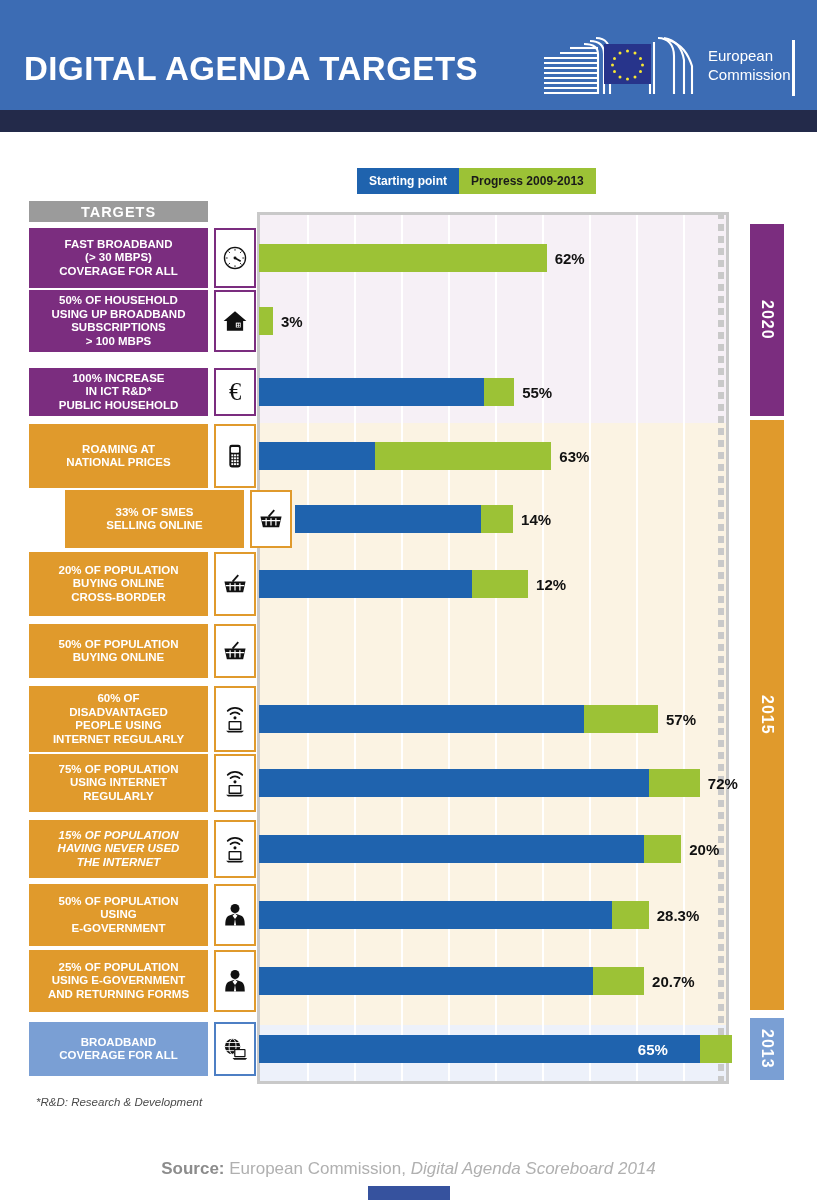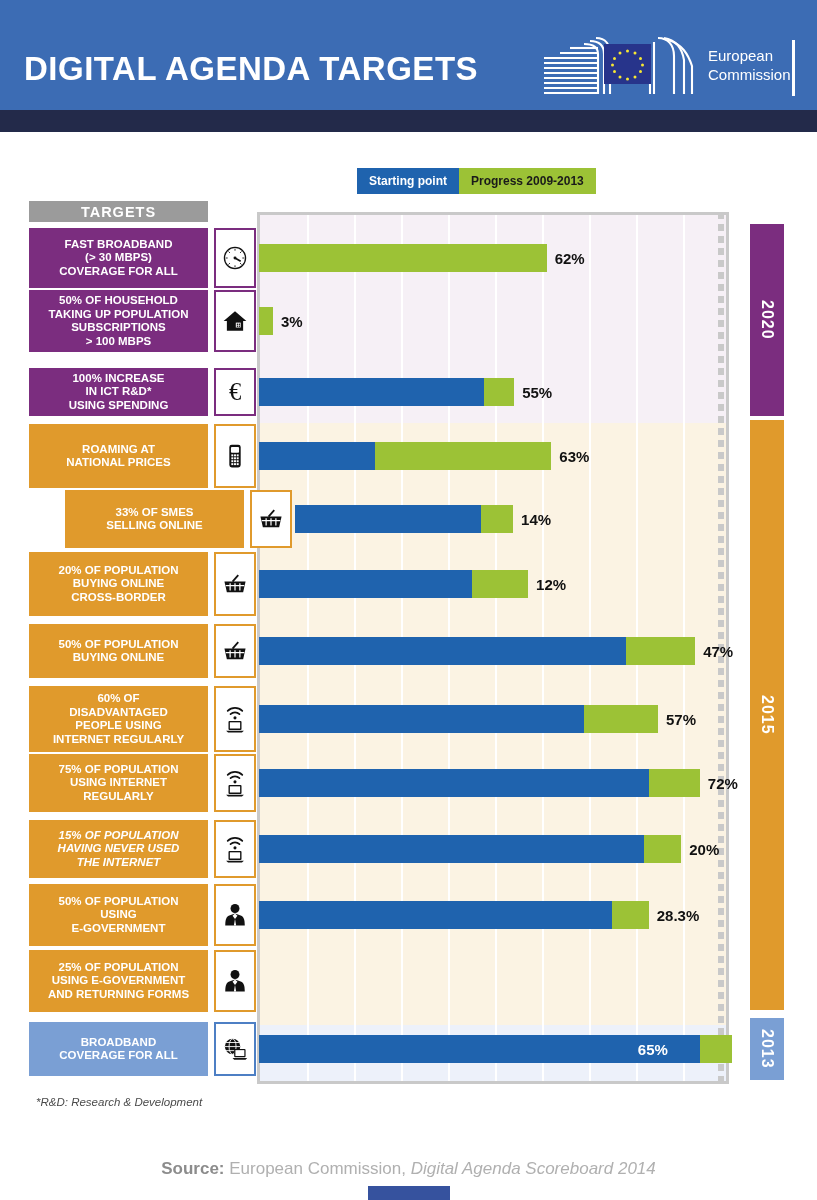--- a/index.html
+++ b/index.html
@@ -230,21 +230,21 @@
         </svg>
       </div>
       <div class="bar-track" style="height: 60px; width: 468px;">
         <div class="bar bar-green" style="left: 0px; width: 287.68px;"></div>
         <div class="bar-value" style="left: 295.68px;">62%</div>
       </div>
     </div>
     <div class="row" style="top: 290px; height: 62px;">
       <div class="label-box c-purple" style="height: 62px;">
         <div>50% OF HOUSEHOLD</div>
-        <div>TAKING UP POPULATION</div>
+        <div>USING UP BROADBAND</div>
         <div>SUBSCRIPTIONS</div>
         <div>&gt; 100 MBPS</div>
       </div>
       <div class="icon-box b-purple" style="height: 62px;">
         <svg width="26" height="26" viewBox="0 0 32 32" fill="#111">
           <path d="M16 4 L30 16 h-4 v12 H6 V16 H2 Z"></path>
           <rect x="17" y="18" width="6" height="6" fill="#fff"></rect>
           <rect x="18.2" y="19.2" width="1.6" height="1.6" fill="#111"></rect>
           <rect x="20.6" y="19.2" width="1.6" height="1.6" fill="#111"></rect>
           <rect x="18.2" y="21.6" width="1.6" height="1.6" fill="#111"></rect>
@@ -253,21 +253,21 @@
       </div>
       <div class="bar-track" style="height: 62px; width: 468px;">
         <div class="bar bar-green" style="left: 0px; width: 13.92px;"></div>
         <div class="bar-value" style="left: 21.92px;">3%</div>
       </div>
     </div>
     <div class="row" style="top: 368px; height: 48px;">
       <div class="label-box c-purple" style="height: 48px;">
         <div>100% INCREASE</div>
         <div>IN ICT R&amp;D*</div>
-        <div>USING SPENDING</div>
+        <div>PUBLIC HOUSEHOLD</div>
       </div>
       <div class="icon-box b-purple" style="height: 48px;">
         <svg width="28" height="28" viewBox="0 0 32 32">
           <text x="16" y="25" font-size="28" font-family="Liberation Serif, serif" text-anchor="middle" fill="#111">€</text>
         </svg>
       </div>
       <div class="bar-track" style="height: 48px; width: 468px;">
         <div class="bar bar-blue" style="width: 225.04px;"></div>
         <div class="bar bar-green" style="left: 225.04px; width: 30.16px;"></div>
         <div class="bar-value" style="left: 263.2px;">55%</div>
@@ -361,25 +361,20 @@
           <path d="M20 5 L13 13" stroke="#111" stroke-width="2.2" fill="none"></path>
           <path d="M3 13 h26 l-3 13 H6 Z"></path>
           <g stroke="#fff" stroke-width="1.5">
             <path d="M10 15 v9"></path>
             <path d="M16 15 v9"></path>
             <path d="M22 15 v9"></path>
             <path d="M4.6 18 h22.8"></path>
           </g>
         </svg>
       </div>
-      <div class="bar-track" style="height: 54px; width: 468px;">
-        <div class="bar bar-blue" style="width: 366.56px;"></div>
-        <div class="bar bar-green" style="left: 366.56px; width: 69.6px;"></div>
-        <div class="bar-value" style="left: 444.16px;">47%</div>
-      </div>
     </div>
     <div class="row" style="top: 686px; height: 66px;">
       <div class="label-box c-orange" style="height: 66px;">
         <div>60% OF</div>
         <div>DISADVANTAGED</div>
         <div>PEOPLE USING</div>
         <div>INTERNET REGULARLY</div>
       </div>
       <div class="icon-box b-orange" style="height: 66px;">
         <svg width="26" height="28" viewBox="0 0 32 34" fill="#111">
@@ -474,20 +469,25 @@
         <div>AND RETURNING FORMS</div>
       </div>
       <div class="icon-box b-orange" style="height: 62px;">
         <svg width="26" height="26" viewBox="0 0 32 32" fill="#111">
           <circle cx="16" cy="8" r="5.5"></circle>
           <path d="M16 14 L9 16.5 C5 18 4 22 4 29 h24 c0-7-1-11-5-12.5 Z"></path>
           <path d="M16 14 l-3 3 3 4 3-4 Z" fill="#fff"></path>
           <path d="M16 21 l-1.4 8 h2.8 Z" fill="#fff"></path>
         </svg>
       </div>
+      <div class="bar-track" style="height: 62px; width: 468px;">
+        <div class="bar bar-blue" style="width: 334.08px;"></div>
+        <div class="bar bar-green" style="left: 334.08px; width: 51.04px;"></div>
+        <div class="bar-value" style="left: 393.12px;">20.7%</div>
+      </div>
     </div>
     <div class="row" style="top: 1022px; height: 54px;">
       <div class="label-box c-lblue" style="height: 54px; text-align: center;">
         <div>BROADBAND</div>
         <div>COVERAGE FOR ALL</div>
       </div>
       <div class="icon-box b-lblue" style="height: 54px;">
         <svg width="26" height="26" viewBox="0 0 32 32" fill="#111">
           <circle cx="13" cy="13" r="9.5" fill="#111"></circle>
           <g stroke="#fff" stroke-width="1.1" fill="none">

